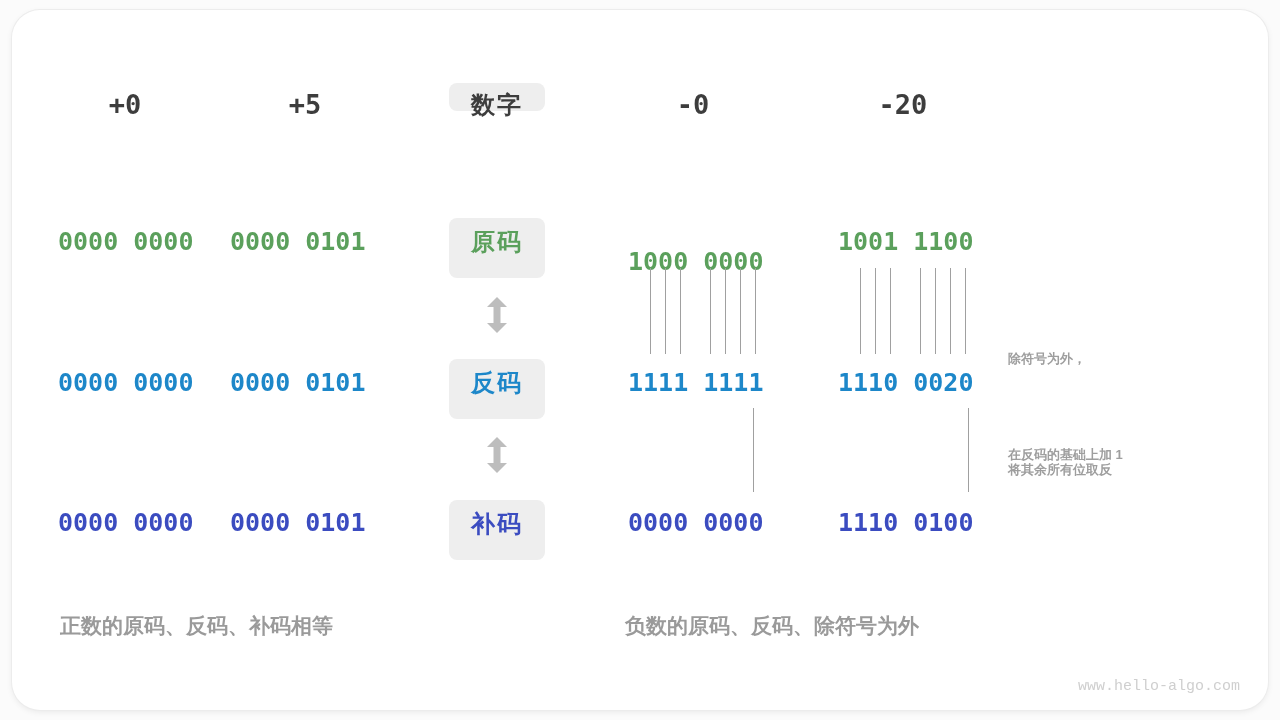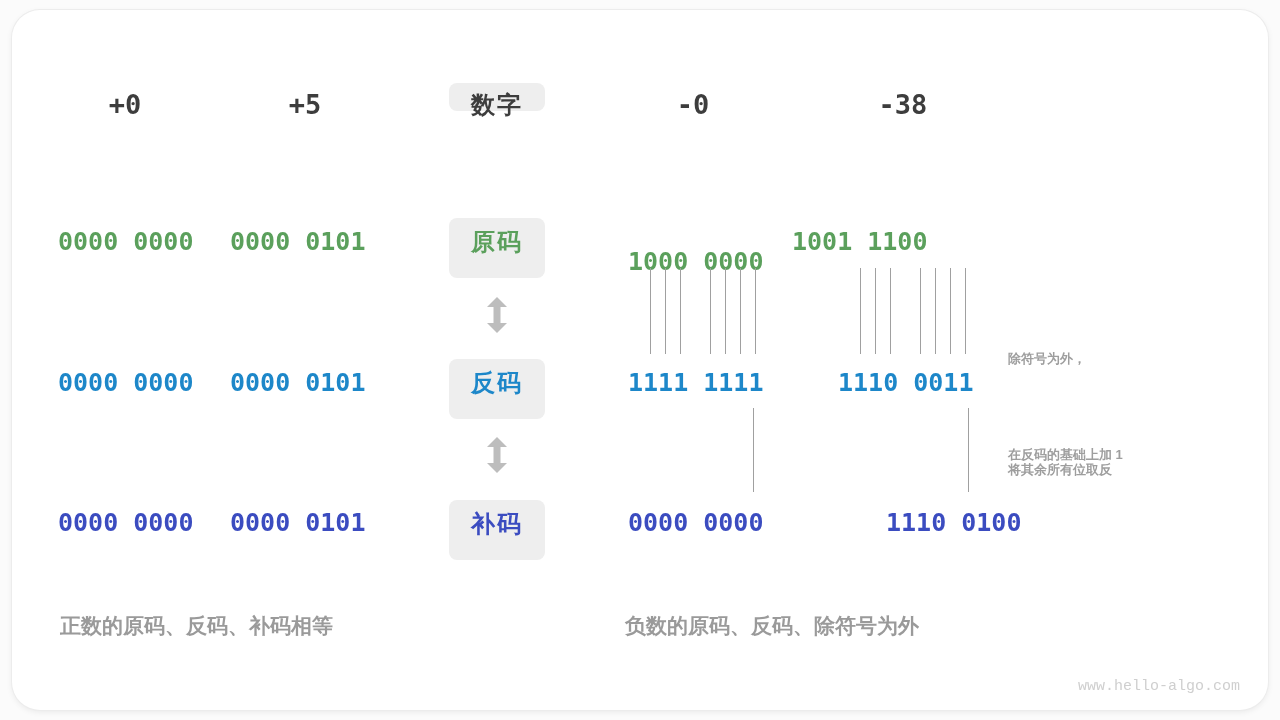--- a/index.html
+++ b/index.html
@@ -35,28 +35,28 @@
 </style>
 </head>
 <body>
 
 <div id="card"></div>
 
 <div class="abs mono hdr-num" style="left:60px">+0</div>
 <div class="abs mono hdr-num" style="left:240px">+5</div>
 <div class="abs badge hdr mono sans" style="color: rgb(61, 61, 61);">数字</div>
 <div class="abs mono hdr-num" style="left:628px">-0</div>
-<div class="abs mono hdr-num" style="left:838px">-38</div>
+<div class="abs mono hdr-num" style="left:838px">-20</div>
 
 <div class="row1">
   <div class="abs mono bin" style="left: 58px; color: rgb(91, 160, 92);">0000 0000</div>
   <div class="abs mono bin" style="left: 230px; color: rgb(91, 160, 92);">0000 0101</div>
   <div class="abs badge row mono sans" style="top: 218px; color: rgb(91, 160, 92);">原码</div>
   <div class="abs mono bin" style="left: 628px; color: rgb(91, 160, 92); margin-top: 20px;">1000 0000</div>
-  <div class="abs mono bin" style="left: 792px; color: rgb(91, 160, 92);">1001 1100</div>
+  <div class="abs mono bin" style="left: 838px; color: rgb(91, 160, 92);">1001 1100</div>
 </div>
 
 <svg class="abs arrow" style="top:297px" viewBox="0 0 22 36">
   <polygon points="11,0 21,10 1,10" fill="#bdbdbd"></polygon>
   <rect x="7.5" y="9" width="7" height="18" fill="#bdbdbd"></rect>
   <polygon points="11,36 21,26 1,26" fill="#bdbdbd"></polygon>
 </svg>
 
 <div>
   <div class="abs bitline g1" style="left:650px"></div>
@@ -78,38 +78,38 @@
 <div class="abs sans note" style="left:1008px;top:266px">
   <div>除符号为外，</div>
   <div>将其余所有位取反</div>
 </div>
 
 <div class="row2">
   <div class="abs mono bin" style="left: 58px; color: rgb(29, 135, 201);">0000 0000</div>
   <div class="abs mono bin" style="left: 230px; color: rgb(29, 135, 201);">0000 0101</div>
   <div class="abs badge row mono sans" style="top: 359px; color: rgb(29, 135, 201);">反码</div>
   <div class="abs mono bin" style="left: 628px; color: rgb(29, 135, 201);">1111 1111</div>
-  <div class="abs mono bin" style="left: 838px; color: rgb(29, 135, 201);">1110 0011</div>
+  <div class="abs mono bin" style="left: 838px; color: rgb(29, 135, 201);">1110 0020</div>
 </div>
 
 <svg class="abs arrow" style="top:437px" viewBox="0 0 22 36">
   <polygon points="11,0 21,10 1,10" fill="#bdbdbd"></polygon>
   <rect x="7.5" y="9" width="7" height="18" fill="#bdbdbd"></rect>
   <polygon points="11,36 21,26 1,26" fill="#bdbdbd"></polygon>
 </svg>
 
 <div class="abs bitline g2" style="left:753px"></div>
 <div class="abs bitline g2" style="left:968px"></div>
 
 <div class="abs sans note" style="left:1008px;top:436px">在反码的基础上加 1</div>
 
 <div class="row3">
   <div class="abs mono bin" style="left: 58px; color: rgb(59, 76, 192);">0000 0000</div>
   <div class="abs mono bin" style="left: 230px; color: rgb(59, 76, 192);">0000 0101</div>
   <div class="abs badge row mono sans" style="top: 500px; color: rgb(59, 76, 192);">补码</div>
   <div class="abs mono bin" style="left: 628px; color: rgb(59, 76, 192);">0000 0000</div>
-  <div class="abs mono bin" style="left: 886px; color: rgb(59, 76, 192);">1110 0100</div>
+  <div class="abs mono bin" style="left: 838px; color: rgb(59, 76, 192);">1110 0100</div>
 </div>
 
 <div class="abs sans caption" style="left:60px">正数的原码、反码、补码相等</div>
 <div class="abs sans caption" style="left:625px">负数的原码、反码、除符号为外</div>
 
 <div class="abs mono watermark">www.hello-algo.com</div>
 
 </body></html>

